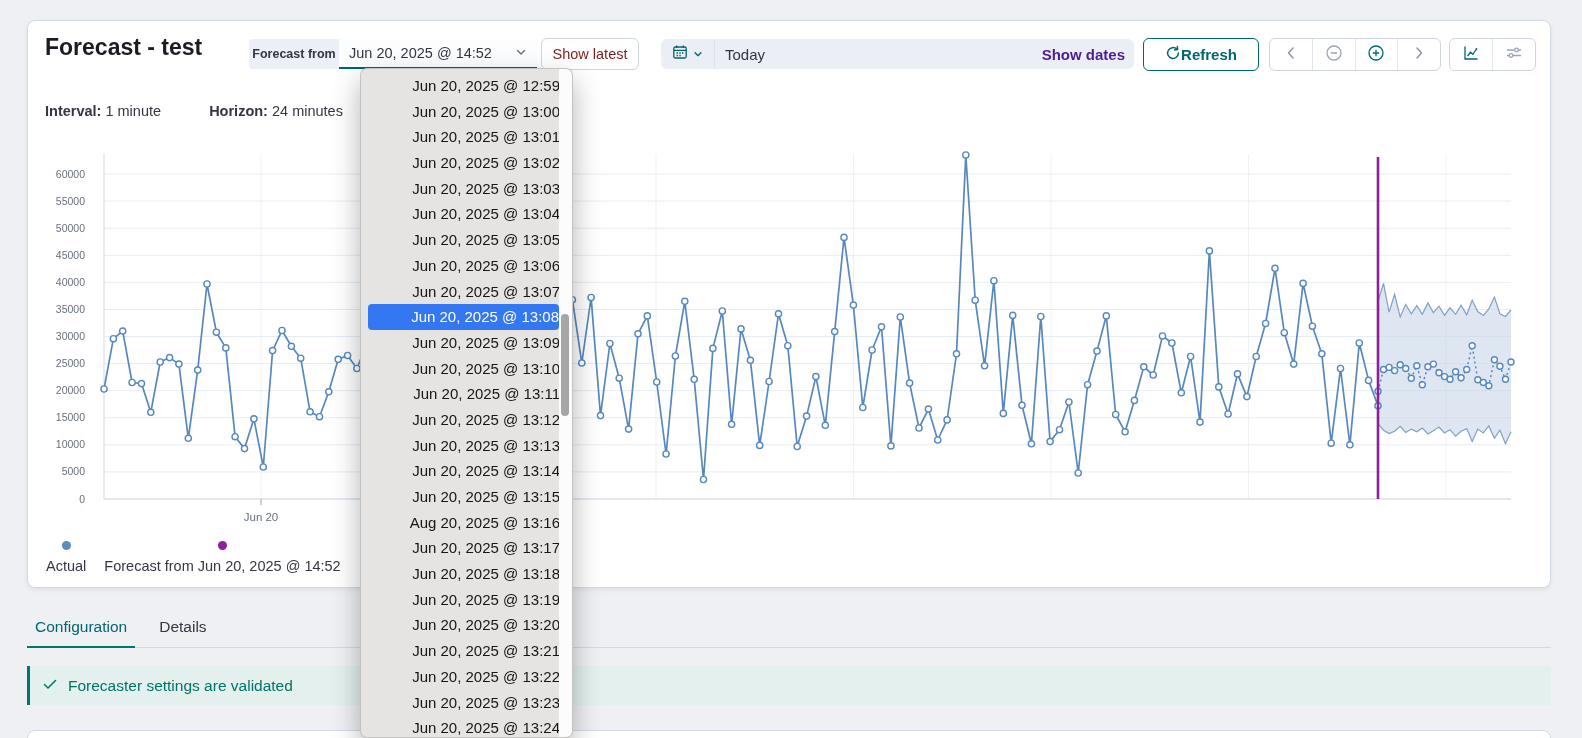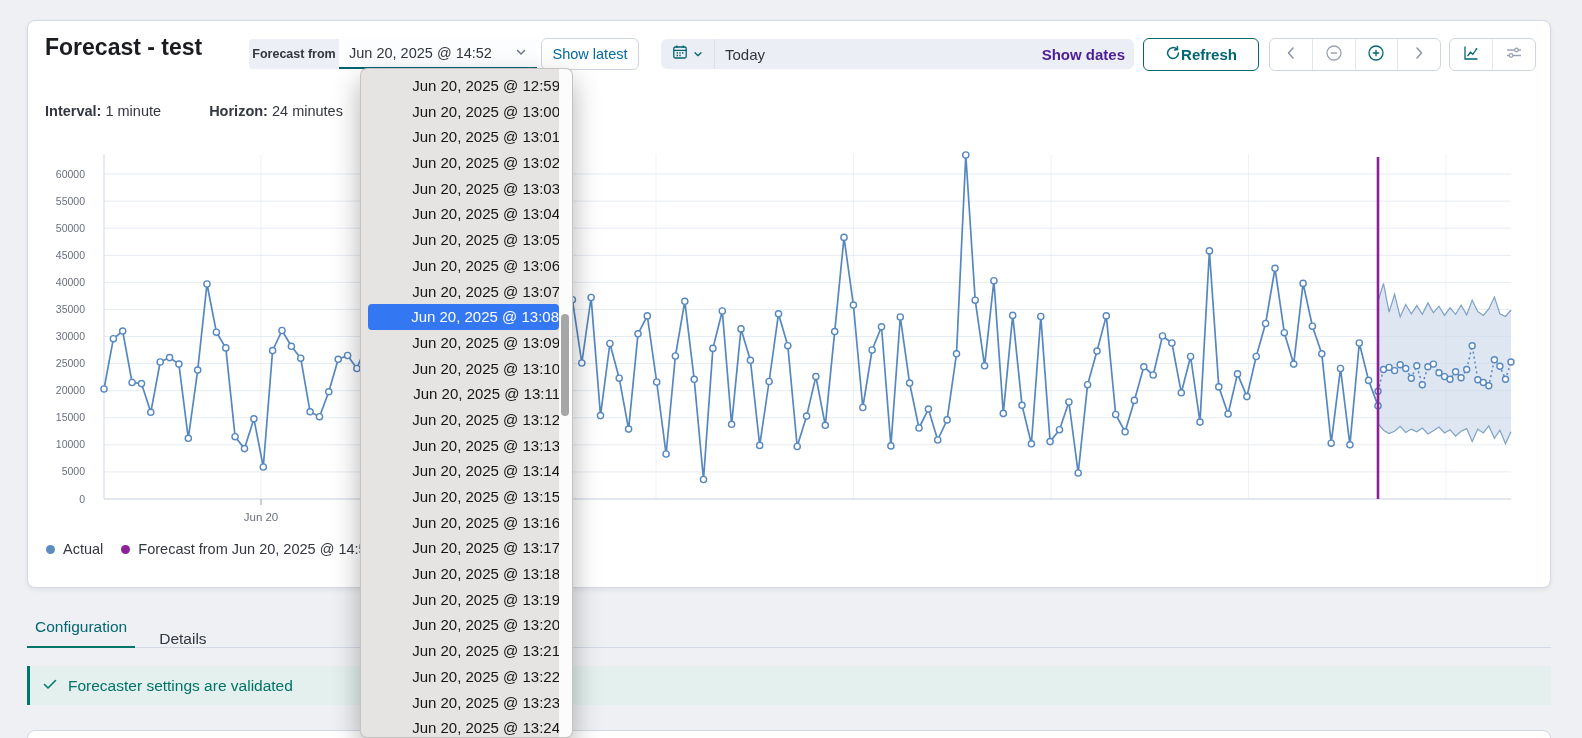--- a/index.html
+++ b/index.html
@@ -16,21 +16,21 @@
              border-radius:4px 0 0 4px; display:flex; align-items:center; justify-content:center;
              font-size:12.5px; font-weight:700; color:#343741; }
   .ff-select { position:absolute; left:311px; top:18px; width:198px; height:30px; background:#fbfdfe;
                border-bottom:2px solid #016670; display:flex; align-items:center; padding:0 10px;
                font-size:14.5px; color:#343741; cursor:pointer; }
   .ff-select .val { flex:1; }
 
   .btn { display:flex; align-items:center; justify-content:center; background:#fff;
          border:1px solid #cfd6e2; border-radius:6px; cursor:pointer; }
   .show-latest { position:absolute; left:513px; top:17px; width:98px; height:32px;
-                 font-size:14.5px; font-weight:500; color:#0369a1; }
+                 font-size:14.5px; font-weight:500; color:#7f1d1d; }
 
   .datebar { position:absolute; left:633px; top:18px; width:473px; height:30px; background:#ebeef4;
              border-radius:6px; display:flex; align-items:center; }
   .cal-btn { width:54px; height:100%; display:flex; align-items:center; justify-content:center; gap:5px;
              cursor:pointer; border-right:1px solid #dde2ea; }
   .today { margin-left:10px; font-size:15px; color:#343741; cursor:pointer; }
   .show-dates { margin-left:auto; margin-right:9px; font-size:15px; font-weight:700; color:#4c1d95; cursor:pointer; text-decoration:none; }
 
   .refresh { position:absolute; left:1115px; top:17px; width:116px; height:33px; 
              border:1px solid #016670; color:#016670; font-size:15px; font-weight:600; }
@@ -43,27 +43,27 @@
   .btn-group .cell + .cell { border-left:1px solid #e2e6ee; }
 
   .meta-row { position:absolute; left:17px; top:82px; font-size:14.5px; color:#343741; }
   .meta-row b { font-weight:700; }
   .meta-sep { display:inline-block; width:40px; }
 
   #chart-svg { position:absolute; left:0; top:0; pointer-events:none; }
 
   .legend { position:absolute; left:18px; top:520px; display:flex; align-items:center; gap:18px;
             font-size:14.5px; color:#343741; }
-  .legend .item { display:flex; align-items:center; gap:8px; }
+  .legend .item { display:flex; align-items:center; gap:8px;flex-direction:column; }
   .dot { width:9px; height:9px; border-radius:50%; }
 
   .tabs { position:absolute; left:27px; top:610px; display:flex; gap:16px; height:38px; z-index:2; }
   .tab { font-size:15.5px; padding:8px 8px 0 8px; cursor:pointer; height:38px; }
   .tab.active { color:#016670; font-weight:500; border-bottom:2px solid #01776b; }
-  .tab.inactive { color:#343741;margin-top:12px; }
+  .tab.inactive { color:#343741; }
   .tab-divider { position:absolute; left:27px; top:647px; width:1524px; height:1px; background:#d3dae6; }
 
   .banner { position:absolute; left:27px; top:666px; width:1524px; height:39px; background:#e3f0ed;
             border-left:3px solid #00756b; display:flex; align-items:center; }
   .banner .txt { margin-left:10px; font-size:15.5px; font-weight:500; color:#017365; }
   .banner svg { margin-left:12px; }
 
   .bottom-card { left:27px; top:730px; width:1524px; height:16px; border-radius:8px 8px 0 0; box-shadow:none; }
 
   .popup { position:absolute; left:360px; top:68px; width:213px; height:670px; background:#e6e4e2;
@@ -447,21 +447,21 @@
         <div class="dd-item">Jun 20, 2025 @ 13:06</div>
         <div class="dd-item">Jun 20, 2025 @ 13:07</div>
         <div class="dd-item selected">Jun 20, 2025 @ 13:08</div>
         <div class="dd-item">Jun 20, 2025 @ 13:09</div>
         <div class="dd-item">Jun 20, 2025 @ 13:10</div>
         <div class="dd-item">Jun 20, 2025 @ 13:11</div>
         <div class="dd-item">Jun 20, 2025 @ 13:12</div>
         <div class="dd-item">Jun 20, 2025 @ 13:13</div>
         <div class="dd-item">Jun 20, 2025 @ 13:14</div>
         <div class="dd-item">Jun 20, 2025 @ 13:15</div>
-        <div class="dd-item">Jun 20, 2025 @ 13:16</div>
+        <div class="dd-item">Aug 20, 2025 @ 13:16</div>
         <div class="dd-item">Jun 20, 2025 @ 13:17</div>
         <div class="dd-item">Jun 20, 2025 @ 13:18</div>
         <div class="dd-item">Jun 20, 2025 @ 13:19</div>
         <div class="dd-item">Jun 20, 2025 @ 13:20</div>
         <div class="dd-item">Jun 20, 2025 @ 13:21</div>
         <div class="dd-item">Jun 20, 2025 @ 13:22</div>
         <div class="dd-item">Jun 20, 2025 @ 13:23</div>
         <div class="dd-item">Jun 20, 2025 @ 13:24</div>
       </div>
     <div class="dd-scrollbar">

